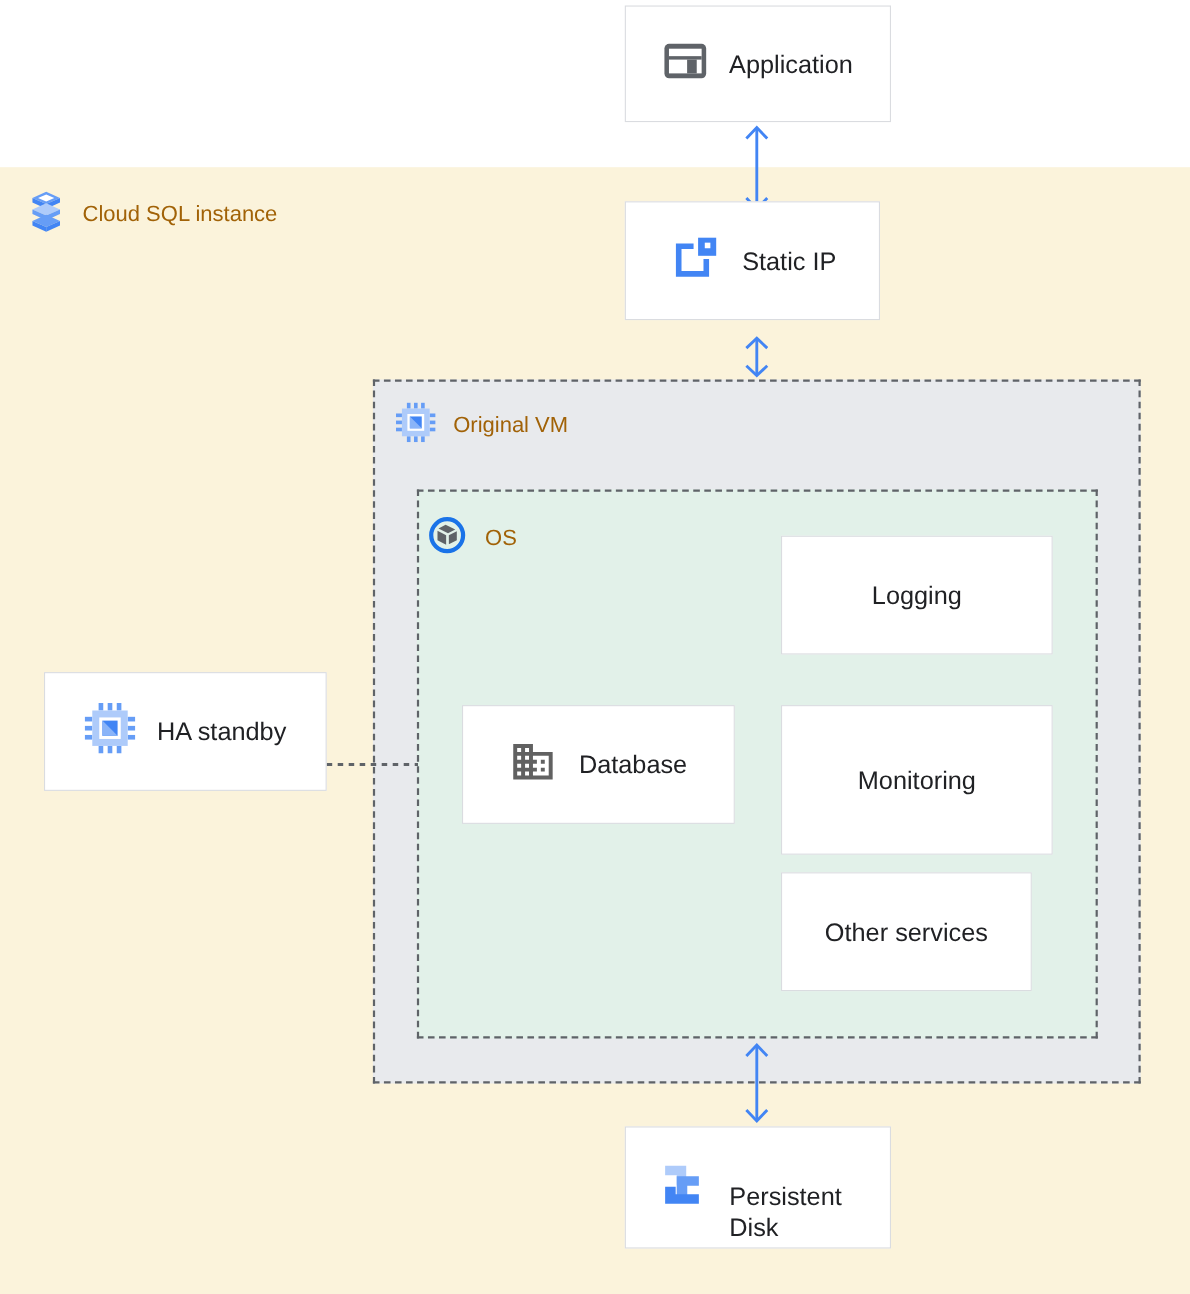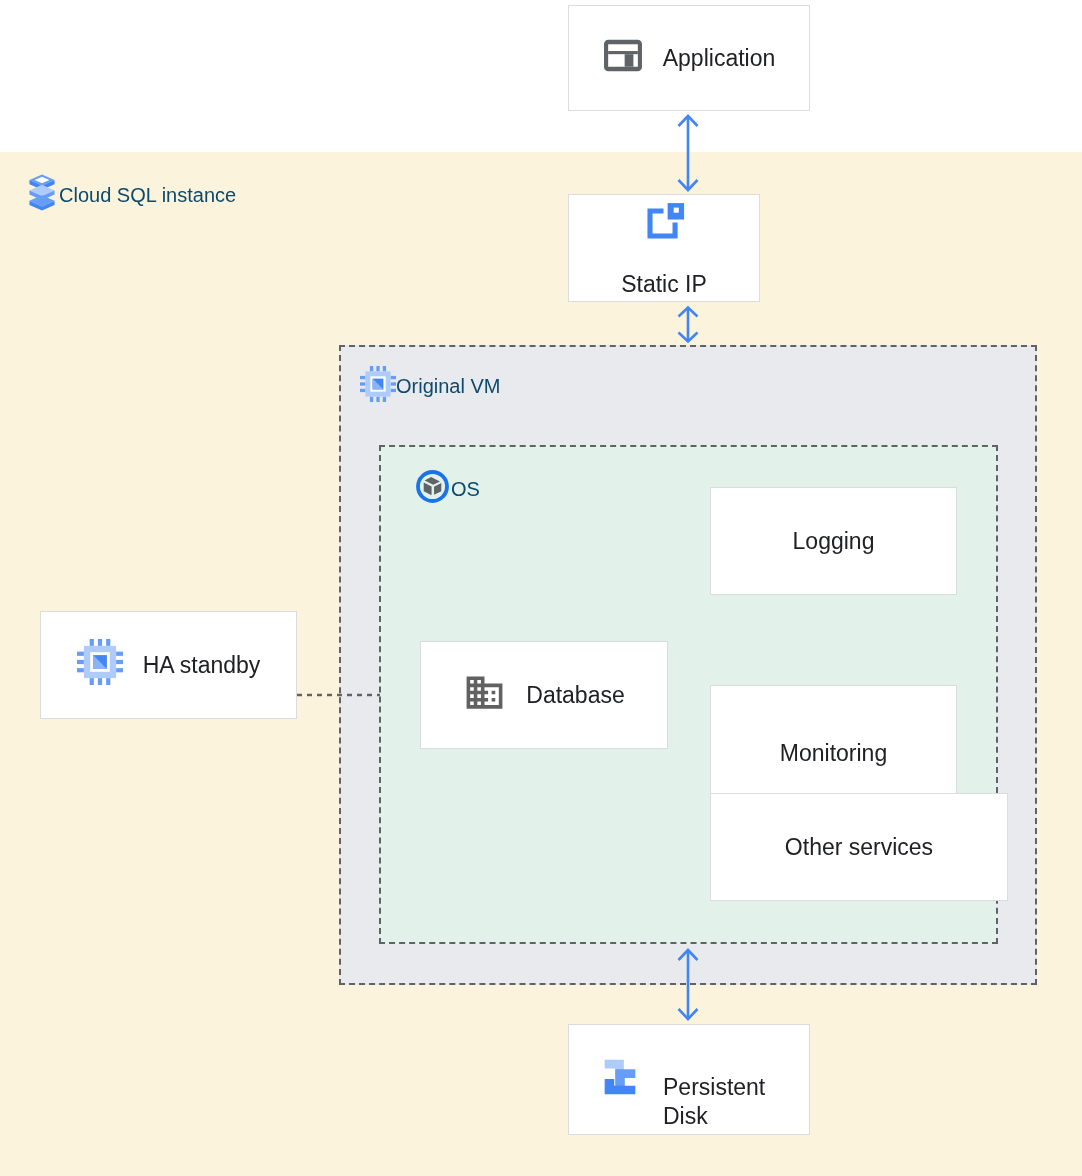--- a/index.html
+++ b/index.html
@@ -34,22 +34,23 @@
     font-size: 23px;
     color: #202124;
   }
   .node .label { white-space: nowrap; }
   .node.wrap .label { white-space: normal; width: 118px; line-height: 1.25; margin-top: 45px; }
   .icon { flex: 0 0 auto; display: block; }
   .group-label {
     position: absolute;
     display: flex;
     align-items: center;
+    gap: 16px;
     font-size: 20px;
-    color: #0c4a6e;
+    color: #a16207;
     white-space: nowrap;
   }
   .edge { position: absolute; }
 </style>
 </head>
 <body>
 
 <div id="canvas">
 
   <div class="region" style="background-color: rgb(251, 243, 219);"></div>
@@ -95,21 +96,21 @@
         <rect x="6.9" y="6.9" width="10.2" height="10.2" fill="#ffffff"></rect>
         <rect x="8.4" y="8.4" width="7.2" height="7.2" fill="#4285F4"></rect>
         <path d="M8.4 8.4 L8.4 15.6 L15.6 15.6 Z" fill="#8AB4F8"></path>
       </svg>
     </span>
     <span>Original VM</span>
   </div>
 
   <div class="container-box" style="left: 379px; top: 445px; width: 619px; height: 499px; background-color: rgb(226, 241, 233);"></div>
 
-  <div class="group-label" style="left:414px; top:468px;">
+  <div class="group-label" style="left:388px; top:468px;">
     <span class="icon">
       <svg width="37" height="37" viewBox="0 0 24 24">
         <circle cx="12" cy="12" r="9.4" fill="none" stroke="#1A73E8" stroke-width="2.5"></circle>
         <path d="M11.1 5.9 L16.8 8.7 L12.5 10.9 L6.9 8.1 Z" fill="#5F6368"></path>
         <path d="M6.3 9.4 L11.4 12 L11.4 17.6 L6.3 15 Z" fill="#5F6368"></path>
         <path d="M17.7 9.7 L13 12.1 L13 17.4 L17.7 15 Z" fill="#5F6368"></path>
       </svg>
     </span>
     <span>OS</span>
   </div>
@@ -127,21 +128,21 @@
   </div>
 
   <svg class="edge" style="left:674px; top:113px;" width="28" height="80">
     <g stroke="#4285F4" stroke-width="2.6" fill="none">
       <line x1="14" y1="4" x2="14" y2="76"></line>
       <path d="M4.5 13 L14 3 L23.5 13"></path>
       <path d="M4.5 67 L14 77 L23.5 67"></path>
     </g>
   </svg>
 
-  <div class="node" style="left:568px; top:194px; width:192px; height:108px;flex-direction:column;">
+  <div class="node" style="left:568px; top:183px; width:232px; height:108px;">
     <span class="icon">
       <svg width="47" height="47" viewBox="0 0 24 24">
         <path d="M11.5 6.6 H4.6 V19.4 H17.4 V12.5" fill="none" stroke="#4285F4" stroke-width="2.6"></path>
         <rect x="13.6" y="2.6" width="8.4" height="8.4" fill="#4285F4"></rect>
         <rect x="16.7" y="4.9" width="2.6" height="2.6" fill="#ffffff"></rect>
       </svg>
     </span>
     <span class="label">Static IP</span>
   </div>
 
@@ -159,25 +160,25 @@
 
   <div class="node" style="left:420px; top:641px; width:248px; height:108px;">
     <span class="icon">
       <svg width="43" height="43" viewBox="0 0 24 24">
         <path fill="#616161" d="M12 7V3H2v18h20V7H12zM6 19H4v-2h2v2zm0-4H4v-2h2v2zm0-4H4V9h2v2zm0-4H4V5h2v2zm4 12H8v-2h2v2zm0-4H8v-2h2v2zm0-4H8V9h2v2zm0-4H8V5h2v2zm10 12h-8v-2h2v-2h-2v-2h2v-2h-2V9h8v10zm-2-8h-2v2h2v-2zm0 4h-2v2h2v-2z"></path>
       </svg>
     </span>
     <span class="label">Database</span>
   </div>
 
-  <div class="node" style="left:710px; top:641px; width:247px; height:136px;margin-top:44px;">
+  <div class="node" style="left:710px; top:641px; width:247px; height:136px;">
     <span class="label">Monitoring</span>
   </div>
 
-  <div class="node" style="left:710px; top:793px; width:298px; height:108px;">
+  <div class="node" style="left:710px; top:793px; width:228px; height:108px;">
     <span class="label">Other services</span>
   </div>
 
   <div class="node" style="left:40px; top:611px; width:257px; height:108px;">
     <span class="icon">
       <svg width="46" height="46" viewBox="0 0 24 24">
         <g fill="#669DF6">
           <rect x="6.6" y="0" width="2.2" height="3.6"></rect>
             <rect x="10.9" y="0" width="2.2" height="3.6"></rect>
             <rect x="15.2" y="0" width="2.2" height="3.6"></rect>

